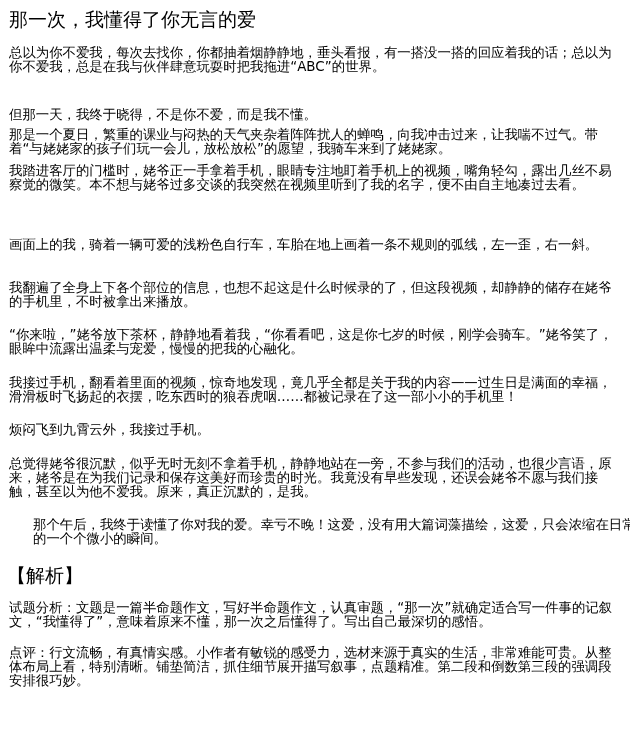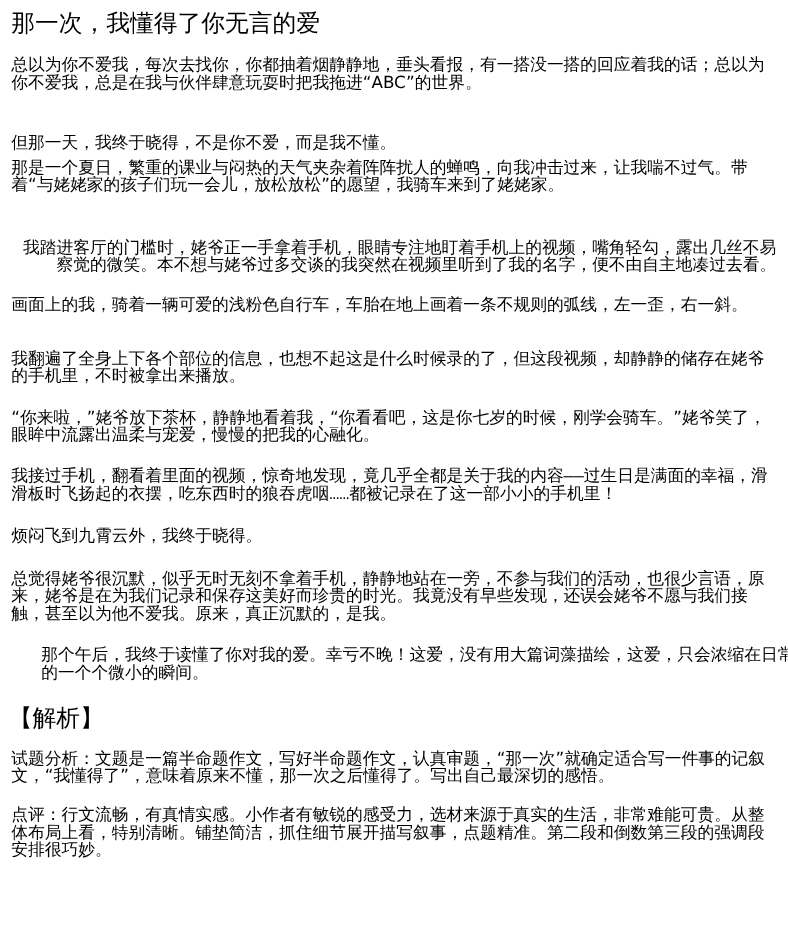--- a/index.html
+++ b/index.html
@@ -19,25 +19,25 @@
 </style>
 </head>
 <body>
 
 <div class="page">
   <p class="para heading" style="top:12px;">那一次，我懂得了你无言的爱</p>
 
   <p class="para" style="top:46px;">总以为你不爱我，每次去找你，你都抽着烟静静地，垂头看报，有一搭没一搭的回应着我的话；总以为你不爱我，总是在我与伙伴肆意玩耍时把我拖进“ABC”的世界。</p>
   <p class="para" style="top:108px;">但那一天，我终于晓得，不是你不爱，而是我不懂。</p>
   <p class="para" style="top:128px;">那是一个夏日，繁重的课业与闷热的天气夹杂着阵阵扰人的蝉鸣，向我冲击过来，让我喘不过气。带着“与姥姥家的孩子们玩一会儿，放松放松”的愿望，我骑车来到了姥姥家。</p>
-  <p class="para" style="top:192px;text-align:right;">我踏进客厅的门槛时，姥爷正一手拿着手机，眼睛专注地盯着手机上的视频，嘴角轻勾，露出几丝不易察觉的微笑。本不想与姥爷过多交谈的我突然在视频里听到了我的名字，便不由自主地凑过去看。</p>
+  <p class="para" style="top:164px;">我踏进客厅的门槛时，姥爷正一手拿着手机，眼睛专注地盯着手机上的视频，嘴角轻勾，露出几丝不易察觉的微笑。本不想与姥爷过多交谈的我突然在视频里听到了我的名字，便不由自主地凑过去看。</p>
   <p class="para" style="top:238px;">画面上的我，骑着一辆可爱的浅粉色自行车，车胎在地上画着一条不规则的弧线，左一歪，右一斜。</p>
   <p class="para" style="top:281px;">我翻遍了全身上下各个部位的信息，也想不起这是什么时候录的了，但这段视频，却静静的储存在姥爷的手机里，不时被拿出来播放。</p>
   <p class="para" style="top:328px;">“你来啦，”姥爷放下茶杯，静静地看着我，“你看看吧，这是你七岁的时候，刚学会骑车。”姥爷笑了，眼眸中流露出温柔与宠爱，慢慢的把我的心融化。</p>
-  <p class="para" style="top:376px;font-family:Liberation Mono, monospace;">我接过手机，翻看着里面的视频，惊奇地发现，竟几乎全都是关于我的内容——过生日是满面的幸福，滑滑板时飞扬起的衣摆，吃东西时的狼吞虎咽……都被记录在了这一部小小的手机里！</p>
-  <p class="para" style="top:423px;">烦闷飞到九霄云外，我终于晓得。</p>
+  <p class="para" style="top:376px;">我接过手机，翻看着里面的视频，惊奇地发现，竟几乎全都是关于我的内容——过生日是满面的幸福，滑滑板时飞扬起的衣摆，吃东西时的狼吞虎咽……都被记录在了这一部小小的手机里！</p>
+  <p class="para" style="top:423px;">烦闷飞到九霄云外，我接过手机。</p>
   <p class="para" style="top:457px;">总觉得姥爷很沉默，似乎无时无刻不拿着手机，静静地站在一旁，不参与我们的活动，也很少言语，原来，姥爷是在为我们记录和保存这美好而珍贵的时光。我竟没有早些发现，还误会姥爷不愿与我们接触，甚至以为他不爱我。原来，真正沉默的，是我。</p>
   <p class="para" style="top:518px;margin-left:24px;">那个午后，我终于读懂了你对我的爱。幸亏不晚！这爱，没有用大篇词藻描绘，这爱，只会浓缩在日常的一个个微小的瞬间。</p>
 
   <p class="para heading" style="top:568px; left:-2px;">【解析】</p>
   <p class="para" style="top:601px;">试题分析：文题是一篇半命题作文，写好半命题作文，认真审题，“那一次”就确定适合写一件事的记叙文，“我懂得了”，意味着原来不懂，那一次之后懂得了。写出自己最深切的感悟。</p>
   <p class="para" style="top:647px;font-family:Liberation Mono, monospace;">点评：行文流畅，有真情实感。小作者有敏锐的感受力，选材来源于真实的生活，非常难能可贵。从整体布局上看，特别清晰。铺垫简洁，抓住细节展开描写叙事，点题精准。第二段和倒数第三段的强调段安排很巧妙。</p>
 </div>
 
 </body></html>

